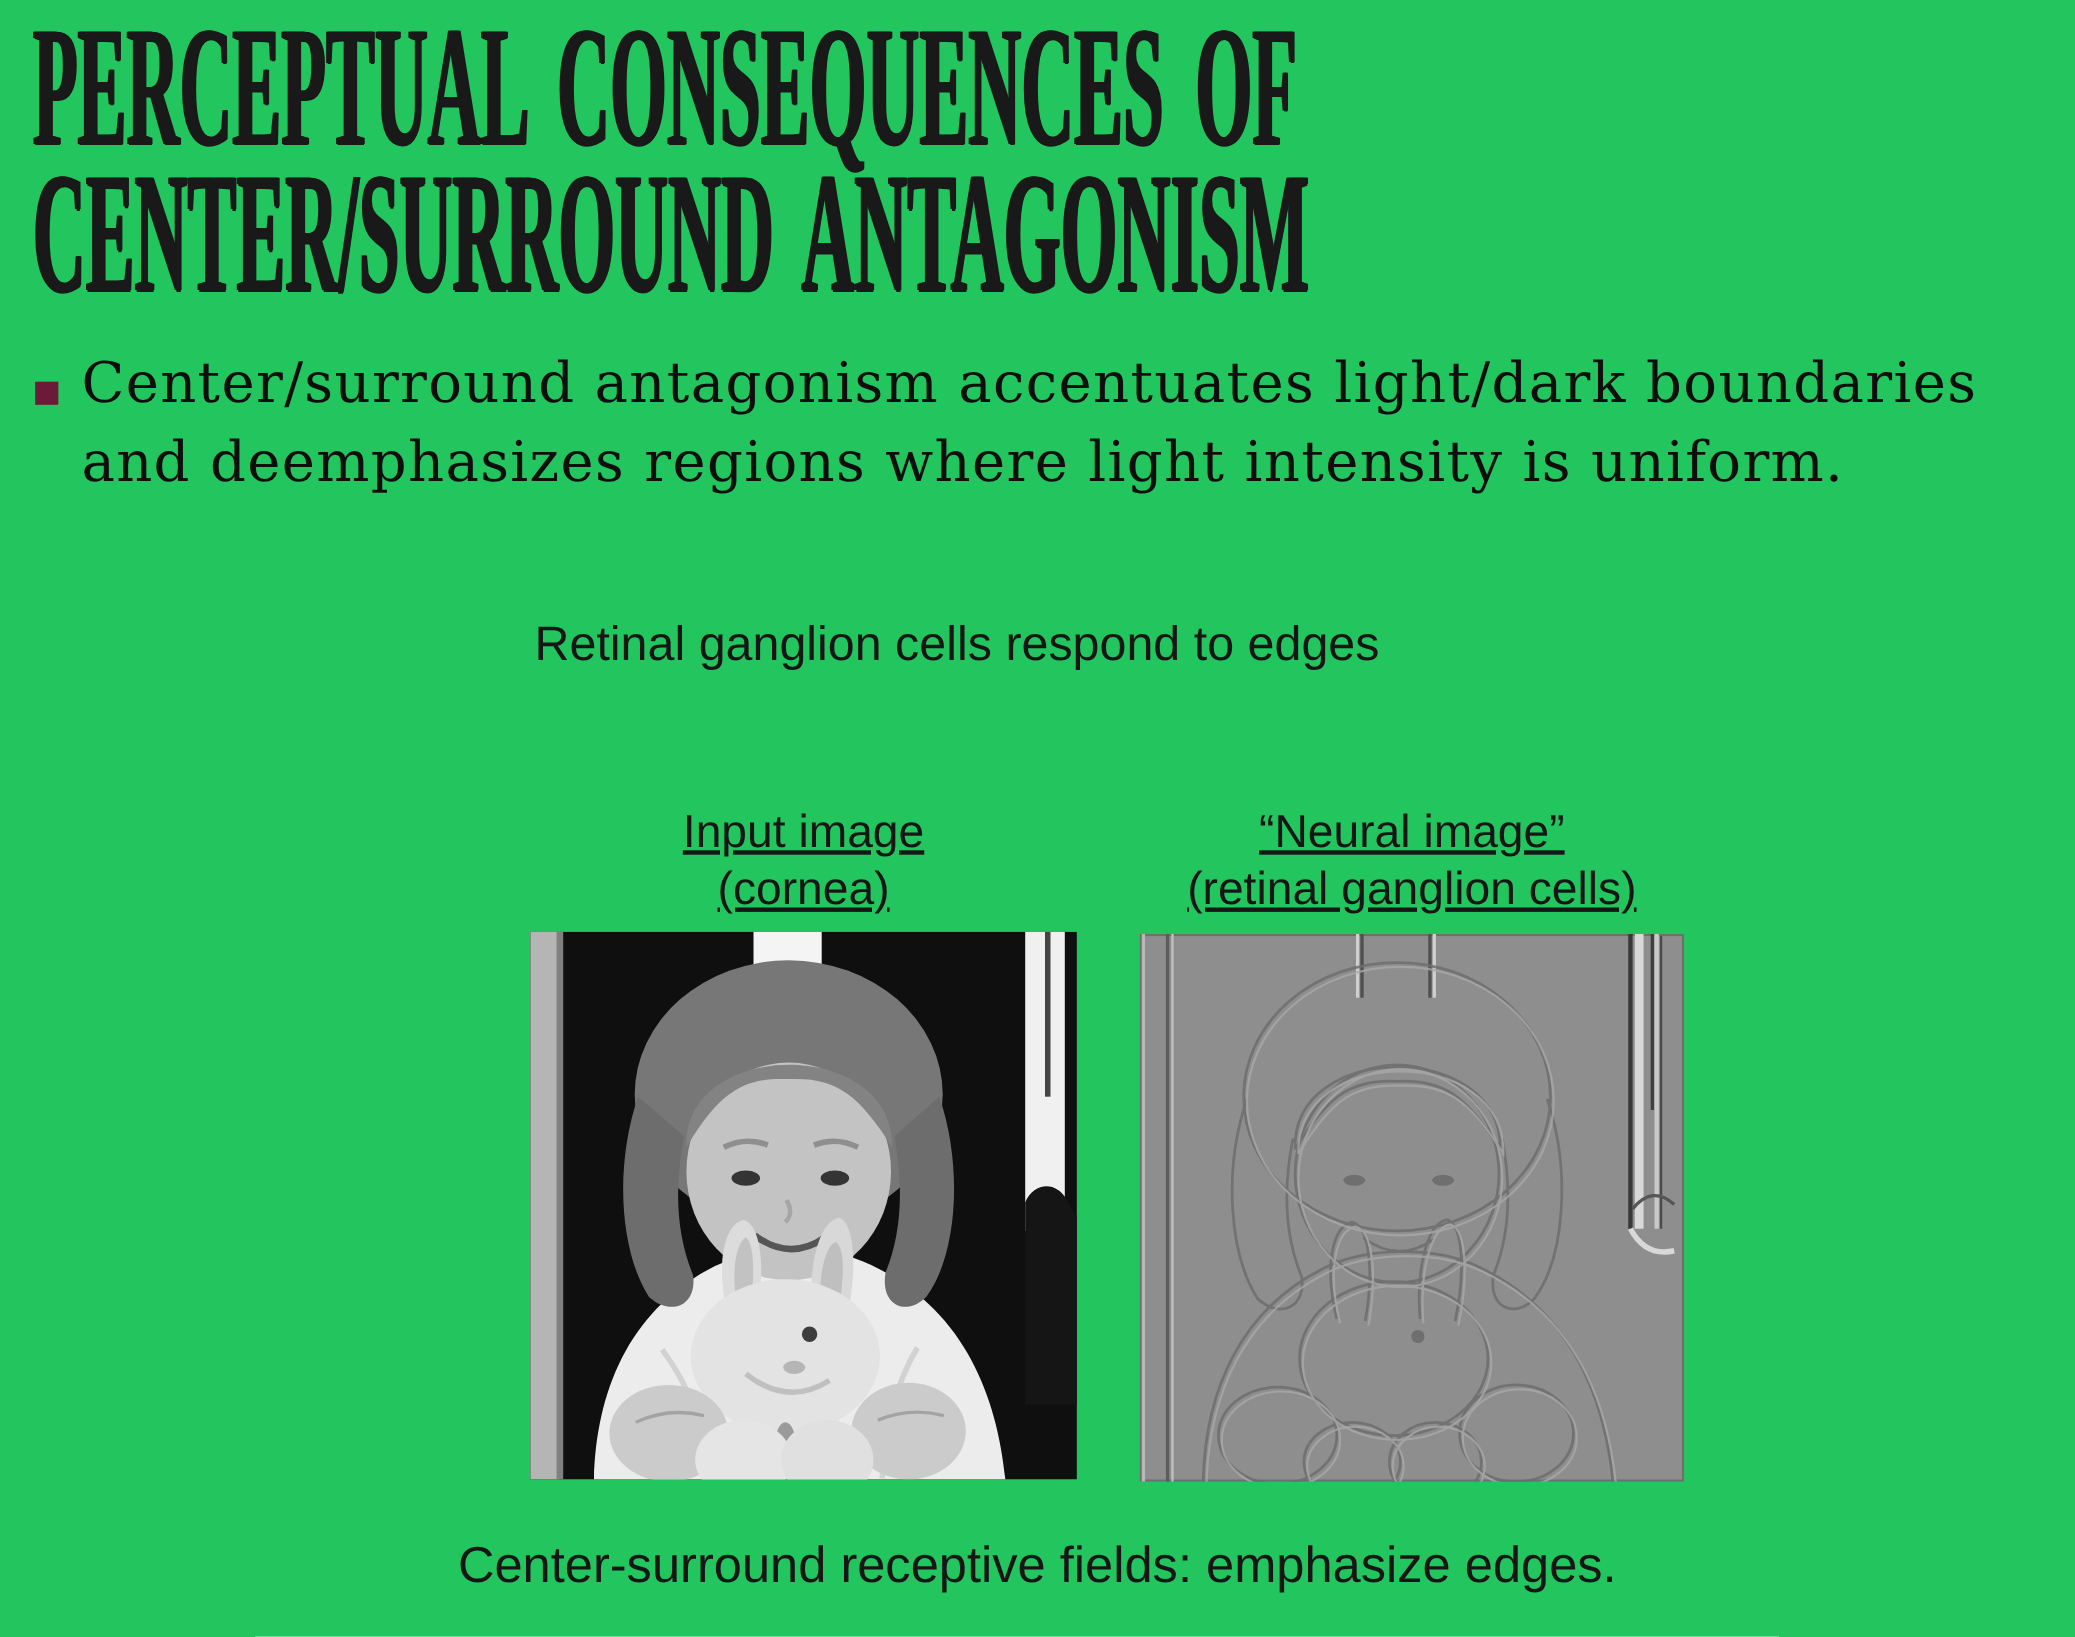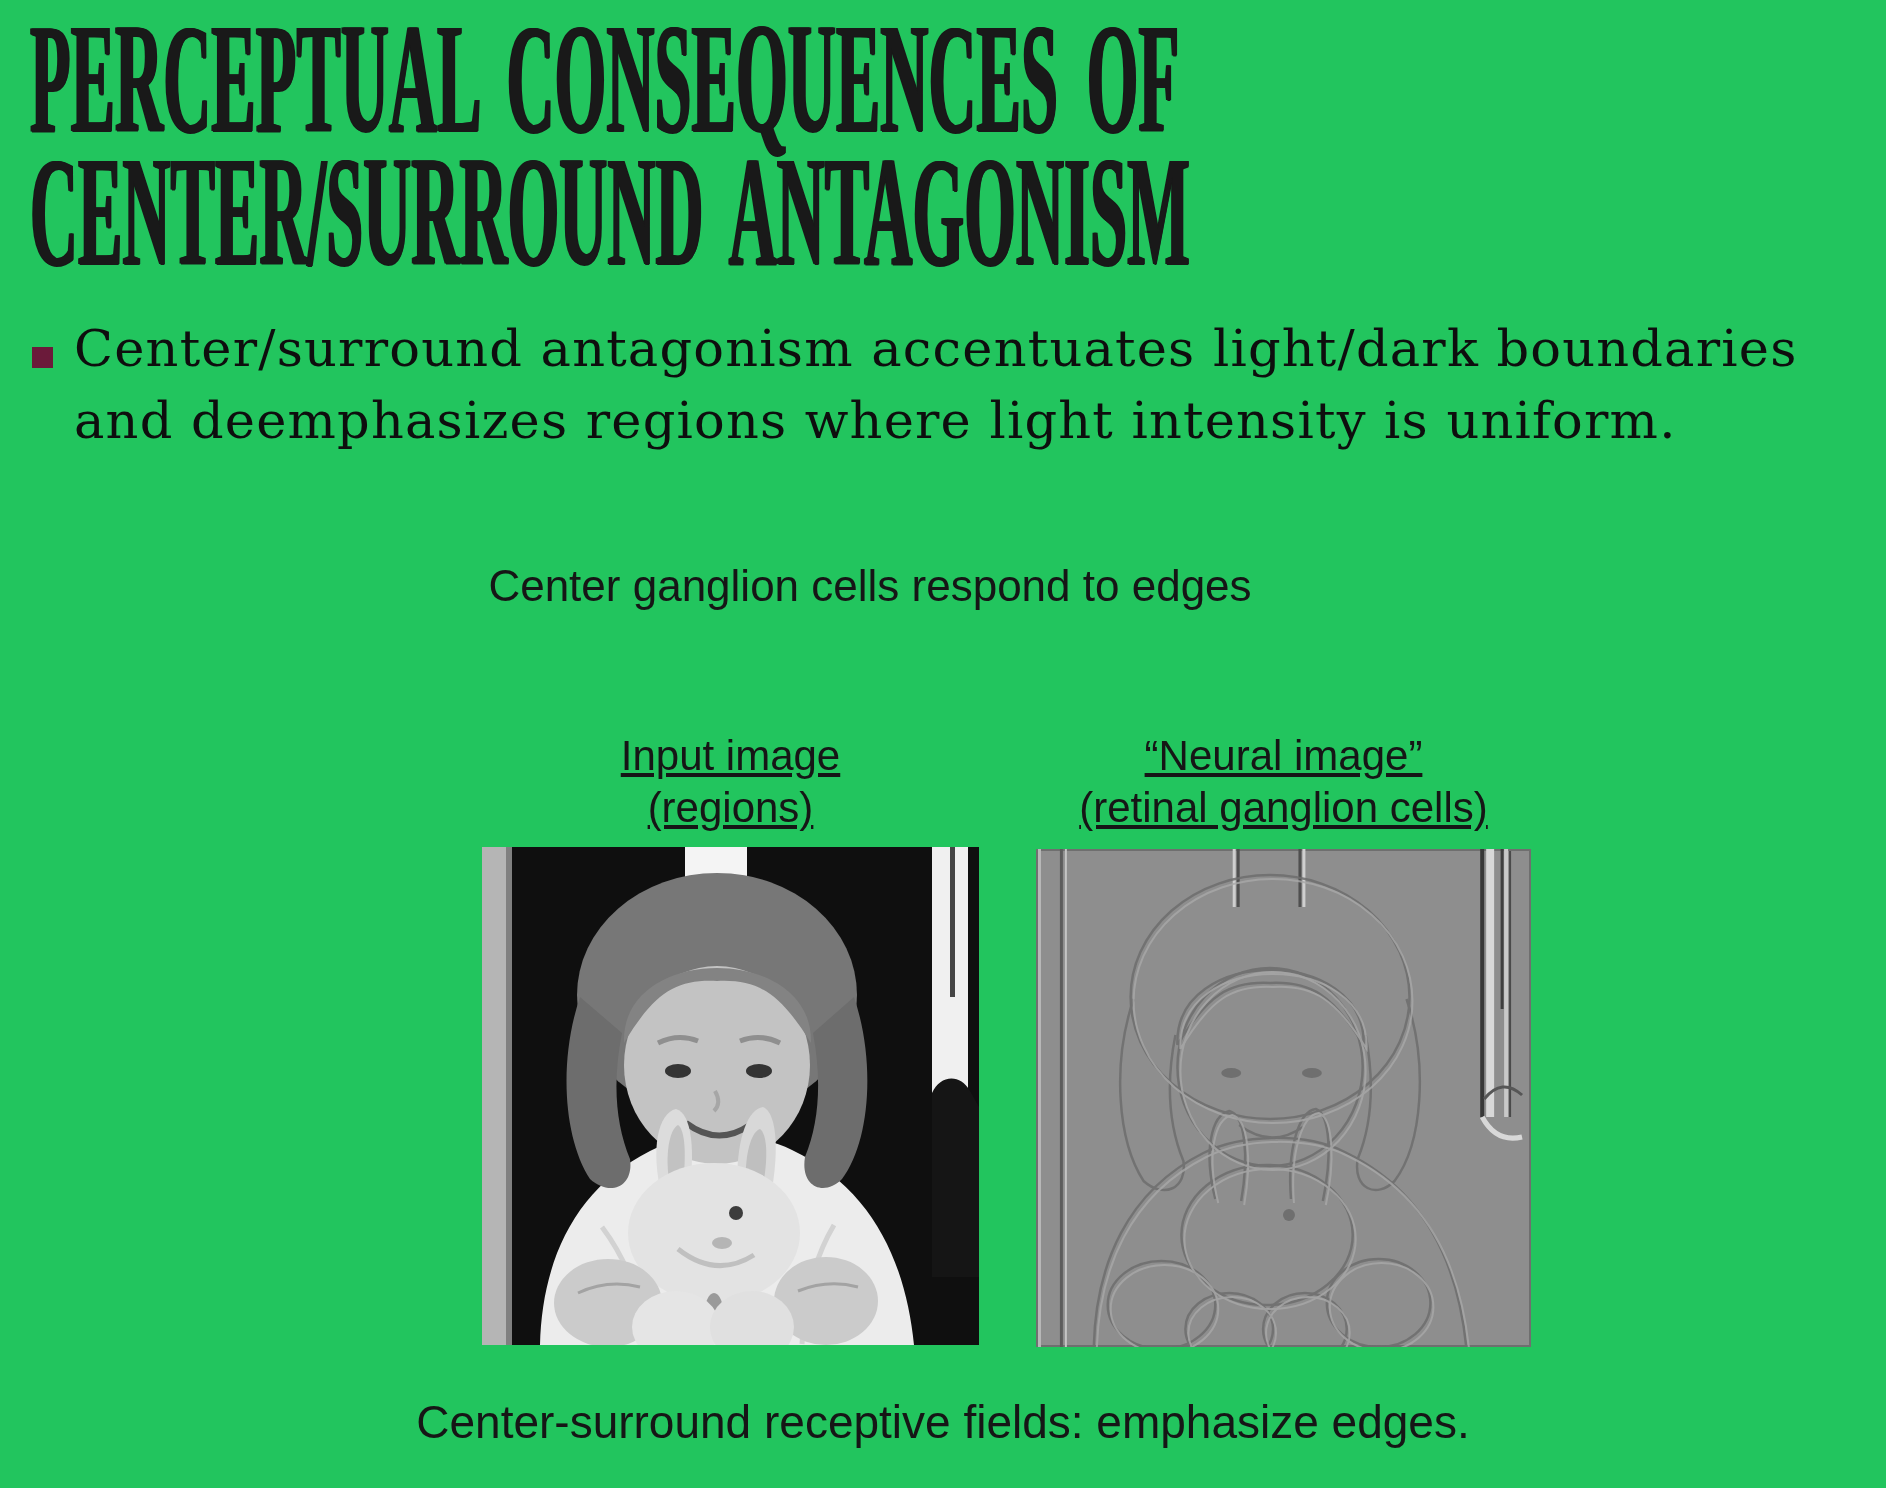--- a/index.html
+++ b/index.html
@@ -72,25 +72,25 @@
   <div class="bullet-row">
     <span class="bullet-marker"></span>
     <p class="bullet-text">
       <span>Center/surround antagonism accentuates light/dark boundaries</span><br>
       <span>and deemphasizes regions where light intensity is uniform.</span>
     </p>
   </div>
 
   <div class="figure">
 
-    <div class="fig-heading">Center ganglion cells respond to edges</div>
+    <div class="fig-heading">Retinal ganglion cells respond to edges</div>
 
     <div class="fig-label left">
       <span>Input image</span><br>
-      <span>(regions)</span>
+      <span>(cornea)</span>
     </div>
 
     <div class="fig-label right">
       <span>“Neural image”</span><br>
       <span>(retinal ganglion cells)</span>
     </div>
 
     <svg class="photo input" viewBox="0 0 497 498" preserveAspectRatio="none">
       <rect width="497" height="498" fill="#0f0f0f"></rect>
 

